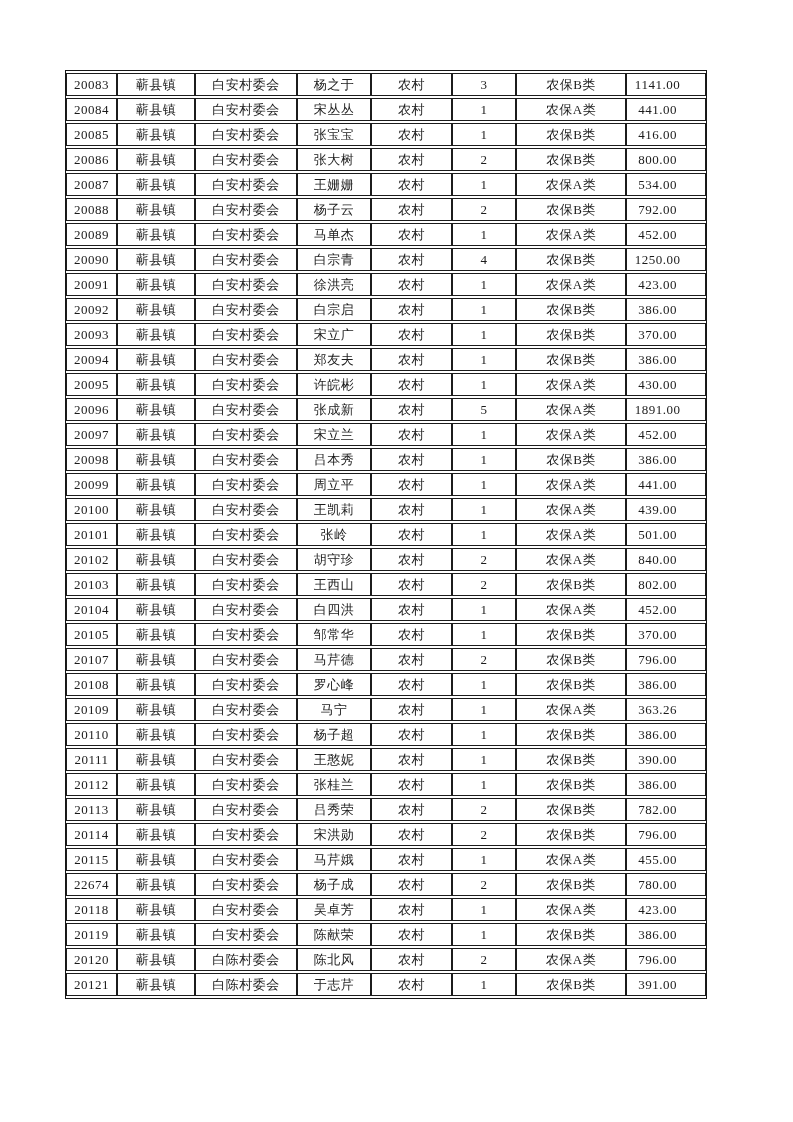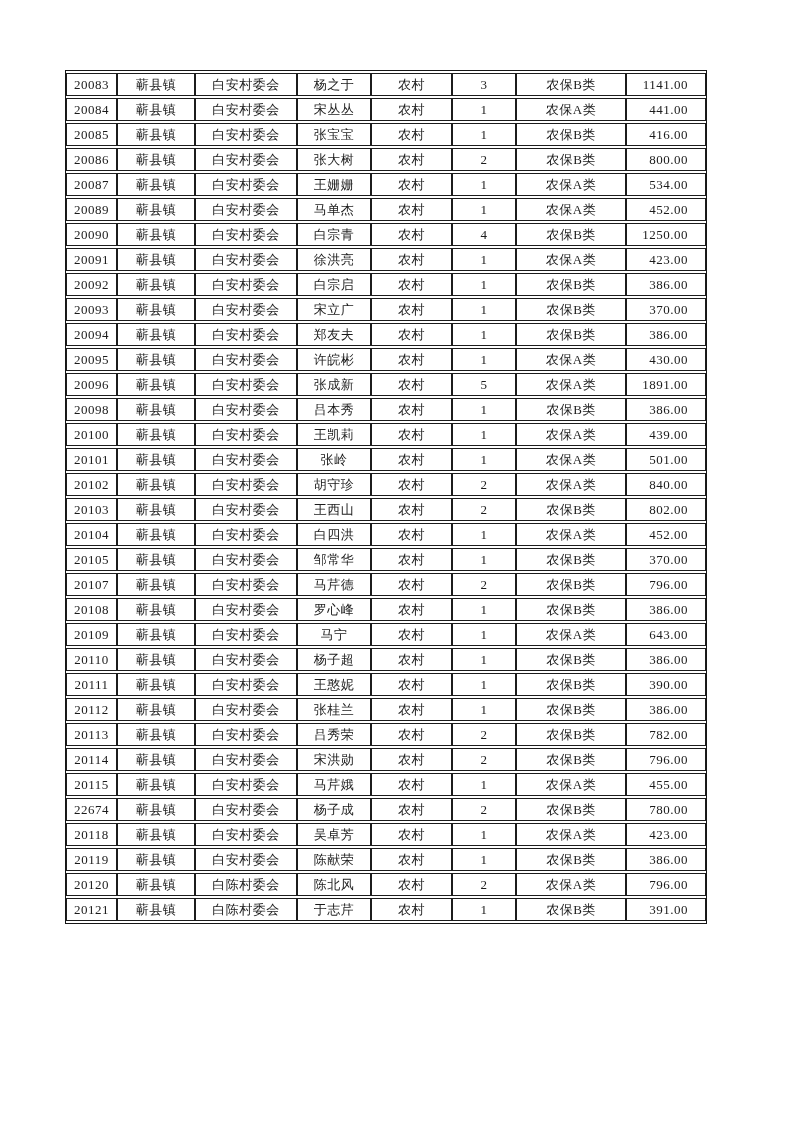--- a/index.html
+++ b/index.html
@@ -31,21 +31,21 @@
     padding: 0;
     text-align: center;
     vertical-align: middle;
     font-size: 13px;
     color: #1b1b1b;
     letter-spacing: 0.5px;
     white-space: nowrap;
     overflow: hidden;
   }
   table.records td.amount {
-    text-align: right;
+    text-align: center;
     padding-right: 17px;
   }
   col.c-record  { width: 51px; }
   col.c-town    { width: 78px; }
   col.c-village { width: 102px; }
   col.c-name    { width: 74px; }
   col.c-house   { width: 81px; }
   col.c-count   { width: 64px; }
   col.c-cat     { width: 110px; }
   col.c-amt     { width: 80px; }
@@ -110,20 +110,30 @@
     <td>20087</td>
     <td>蕲县镇</td>
     <td>白安村委会</td>
     <td>王姗姗</td>
     <td>农村</td>
     <td>1</td>
     <td>农保A类</td>
     <td class="amount">534.00</td>
   </tr>
         <tr>
+    <td>20088</td>
+    <td>蕲县镇</td>
+    <td>白安村委会</td>
+    <td>杨子云</td>
+    <td>农村</td>
+    <td>2</td>
+    <td>农保B类</td>
+    <td class="amount">792.00</td>
+  </tr>
+        <tr>
     <td>20089</td>
     <td>蕲县镇</td>
     <td>白安村委会</td>
     <td>马单杰</td>
     <td>农村</td>
     <td>1</td>
     <td>农保A类</td>
     <td class="amount">452.00</td>
   </tr>
         <tr>
@@ -190,30 +200,50 @@
     <td>20096</td>
     <td>蕲县镇</td>
     <td>白安村委会</td>
     <td>张成新</td>
     <td>农村</td>
     <td>5</td>
     <td>农保A类</td>
     <td class="amount">1891.00</td>
   </tr>
         <tr>
+    <td>20097</td>
+    <td>蕲县镇</td>
+    <td>白安村委会</td>
+    <td>宋立兰</td>
+    <td>农村</td>
+    <td>1</td>
+    <td>农保A类</td>
+    <td class="amount">452.00</td>
+  </tr>
+        <tr>
     <td>20098</td>
     <td>蕲县镇</td>
     <td>白安村委会</td>
     <td>吕本秀</td>
     <td>农村</td>
     <td>1</td>
     <td>农保B类</td>
     <td class="amount">386.00</td>
   </tr>
         <tr>
+    <td>20099</td>
+    <td>蕲县镇</td>
+    <td>白安村委会</td>
+    <td>周立平</td>
+    <td>农村</td>
+    <td>1</td>
+    <td>农保A类</td>
+    <td class="amount">441.00</td>
+  </tr>
+        <tr>
     <td>20100</td>
     <td>蕲县镇</td>
     <td>白安村委会</td>
     <td>王凯莉</td>
     <td>农村</td>
     <td>1</td>
     <td>农保A类</td>
     <td class="amount">439.00</td>
   </tr>
         <tr>
@@ -287,21 +317,21 @@
     <td class="amount">386.00</td>
   </tr>
         <tr>
     <td>20109</td>
     <td>蕲县镇</td>
     <td>白安村委会</td>
     <td>马宁</td>
     <td>农村</td>
     <td>1</td>
     <td>农保A类</td>
-    <td class="amount">643.00</td>
+    <td class="amount">363.26</td>
   </tr>
         <tr>
     <td>20110</td>
     <td>蕲县镇</td>
     <td>白安村委会</td>
     <td>杨子超</td>
     <td>农村</td>
     <td>1</td>
     <td>农保B类</td>
     <td class="amount">386.00</td>

